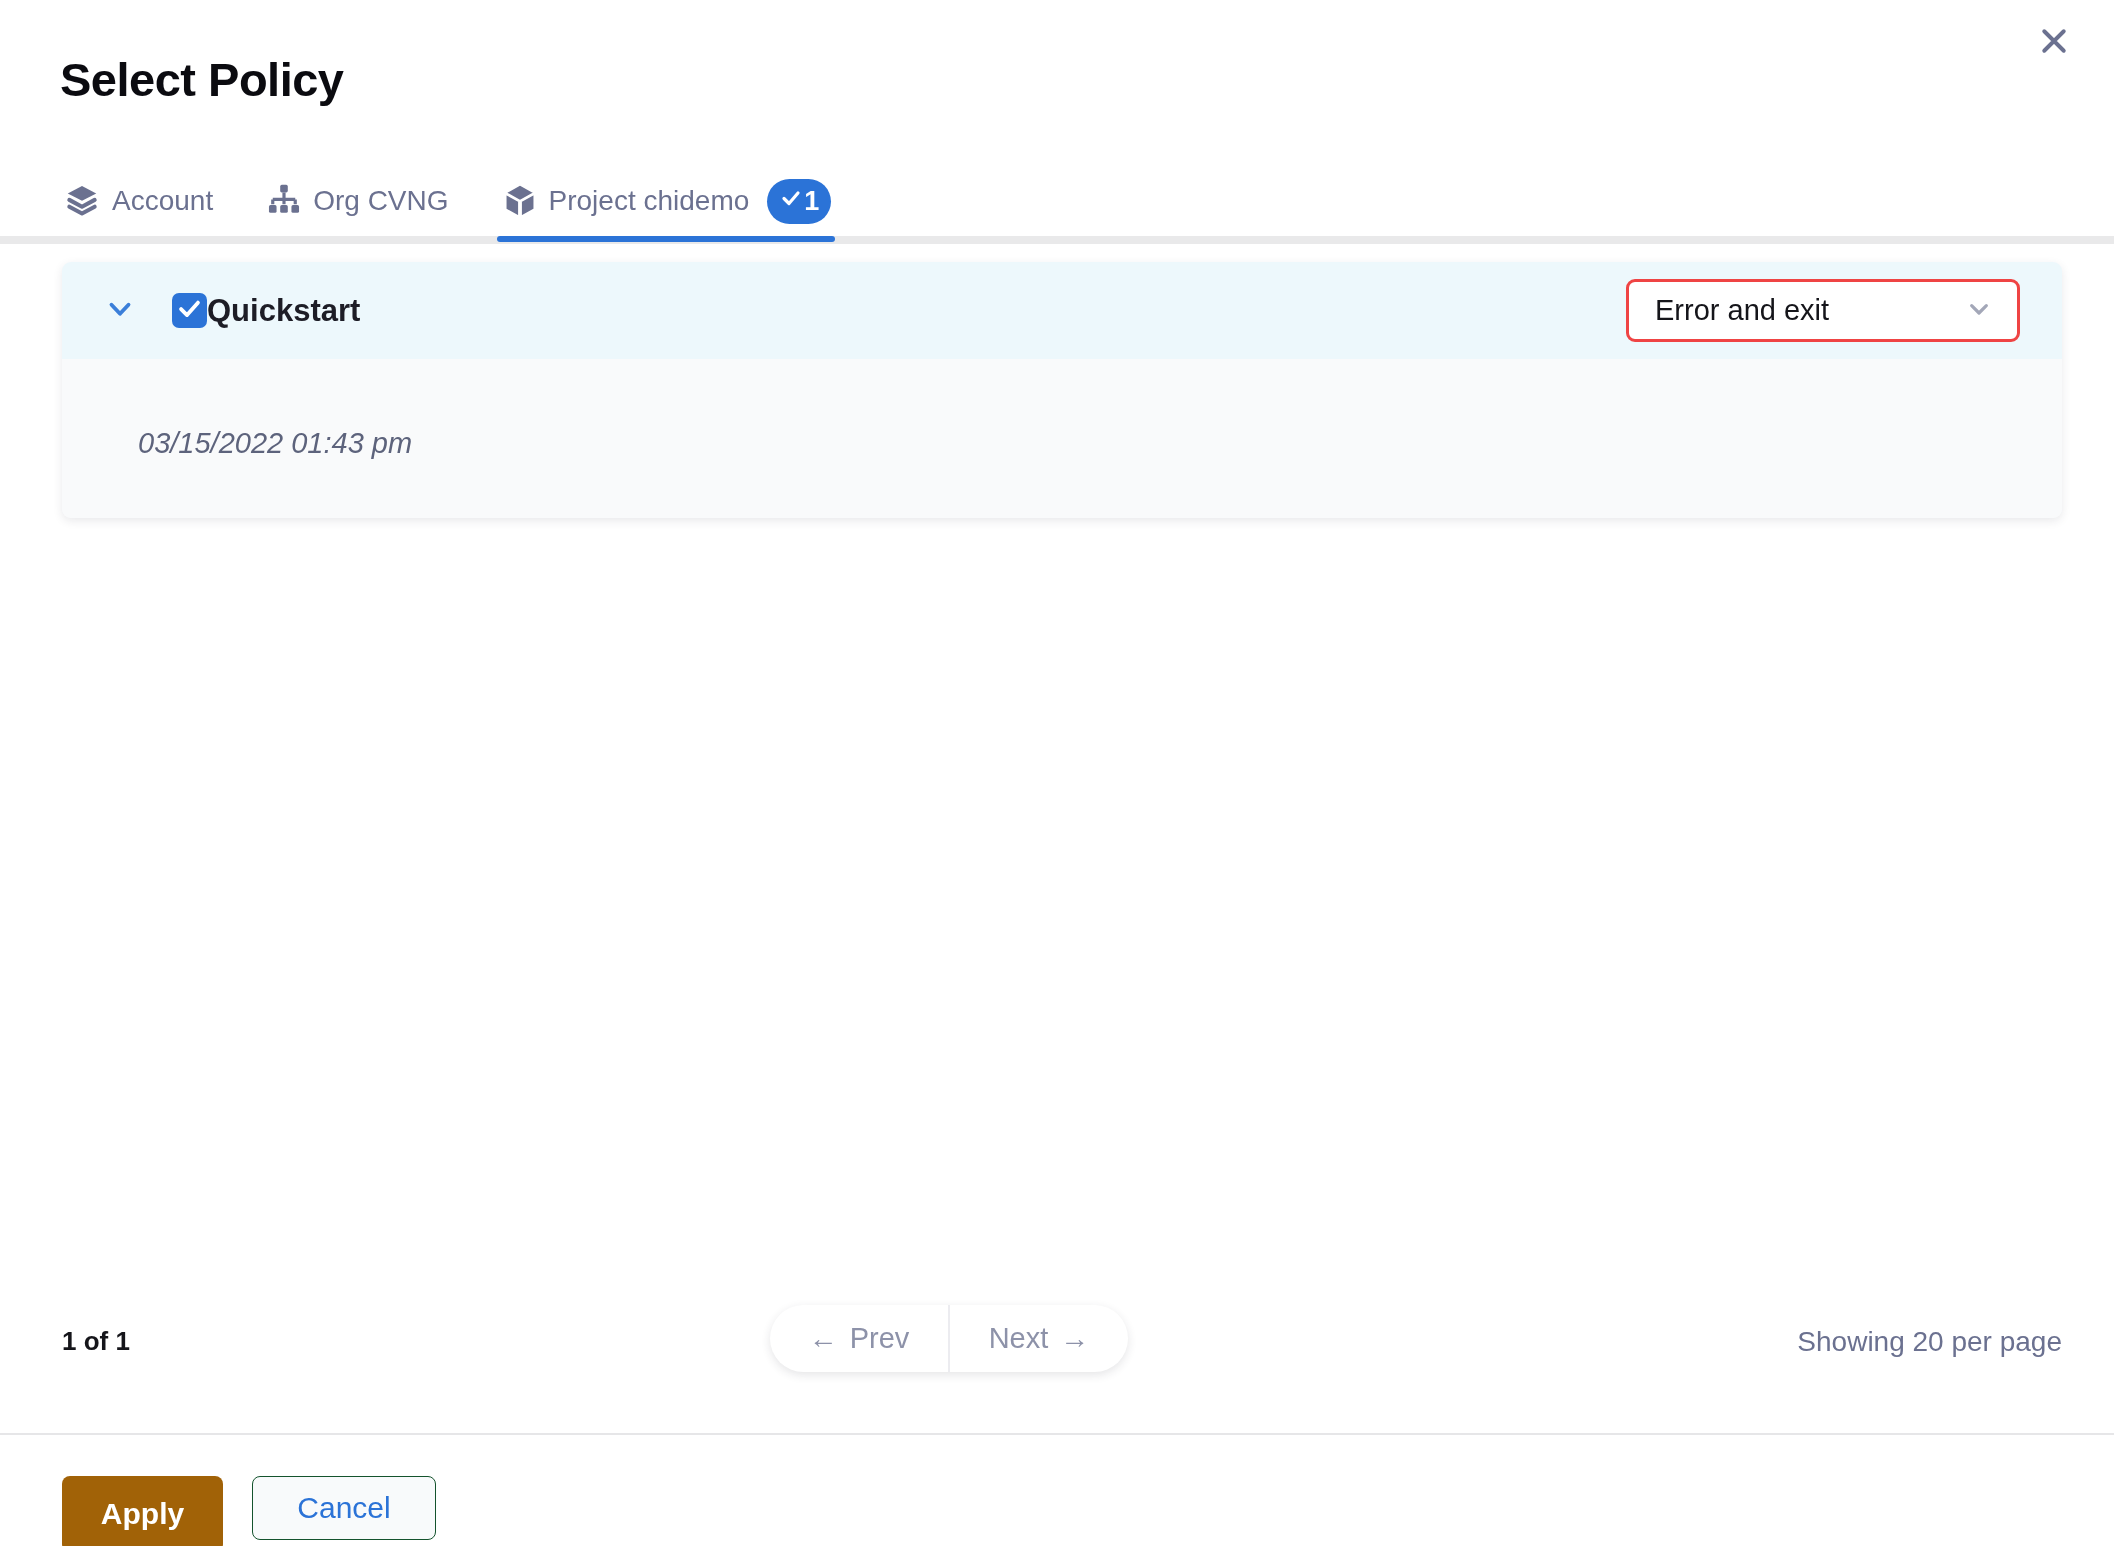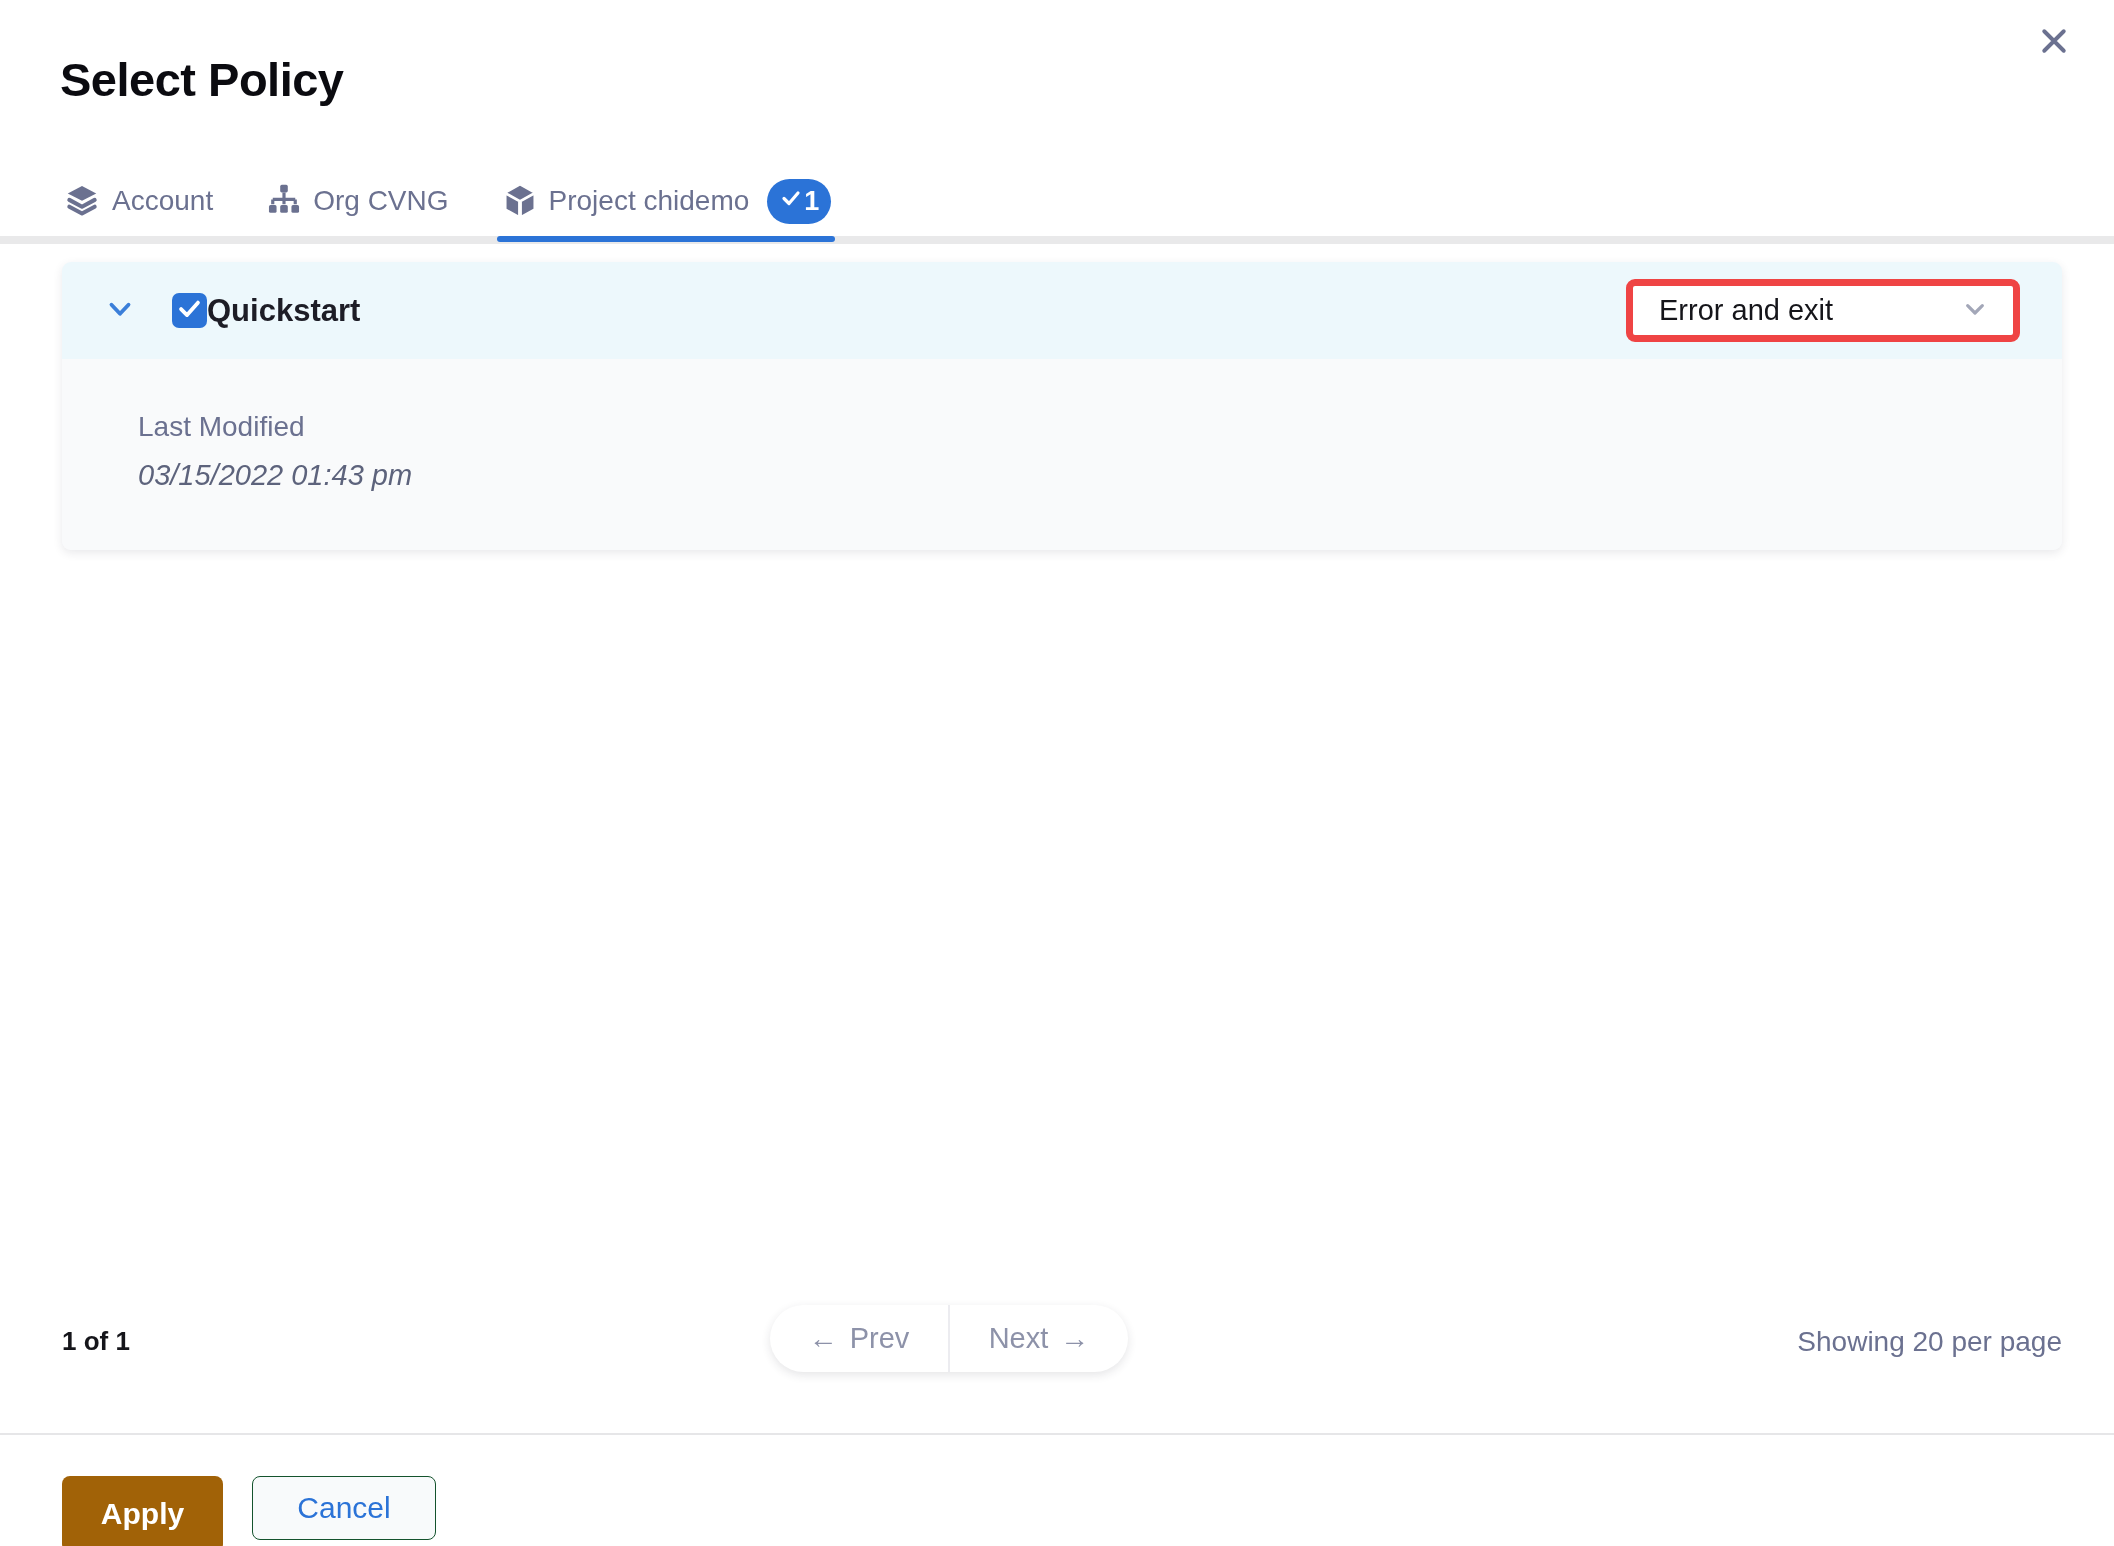--- a/index.html
+++ b/index.html
@@ -77,21 +77,21 @@
     border-radius: 7px; background: #2b73d7;
     display: flex; align-items: center; justify-content: center;
     cursor: pointer;
   }
   .policy-name {
     font-size: 31px; font-weight: 700; color: #1d1d26;
   }
   .policy-spacer { flex: 1; }
   .action-select {
     width: 394px; height: 63px;
-    background: #ffffff; border: 7px solid #ef4444; border-radius: 9px;
+    background: #ffffff; border: 3px solid #ef4444; border-radius: 9px;
     display: flex; align-items: center;
     padding: 0 22px 0 26px; cursor: pointer;
   }
   .action-select-value { flex: 1; font-size: 29px; color: #15151a; }
   .policy-body { padding: 52px 40px 58px 76px; background: #f9fafb; }
   .detail-label { font-size: 28px; color: #6b7190; }
   .detail-value { font-size: 29px; color: #5d637c; margin-top: 16px; font-style: italic; }
 
   
   .page-status {
@@ -219,21 +219,20 @@
     <div class="action-select">
       <span class="action-select-value">Error and exit</span>
       <span>
         <svg width="32" height="32" viewBox="0 0 24 24">
             <path d="M6.5 9.5 L12 15 L17.5 9.5" stroke="#a3a7b8" stroke-width="2.4" fill="none" stroke-linecap="round" stroke-linejoin="round"></path>
           </svg>
       </span>
     </div>
   </div>
   <div class="policy-body">
-    <div class="detail-label">Last Modified</div>
     <div class="detail-value">03/15/2022 01:43 pm</div>
   </div>
 </div>
 
 <div class="page-status">1 of 1</div>
 
 <div class="pager">
   <button class="pager-btn">
     <span>←</span>
     <span>Prev</span>

